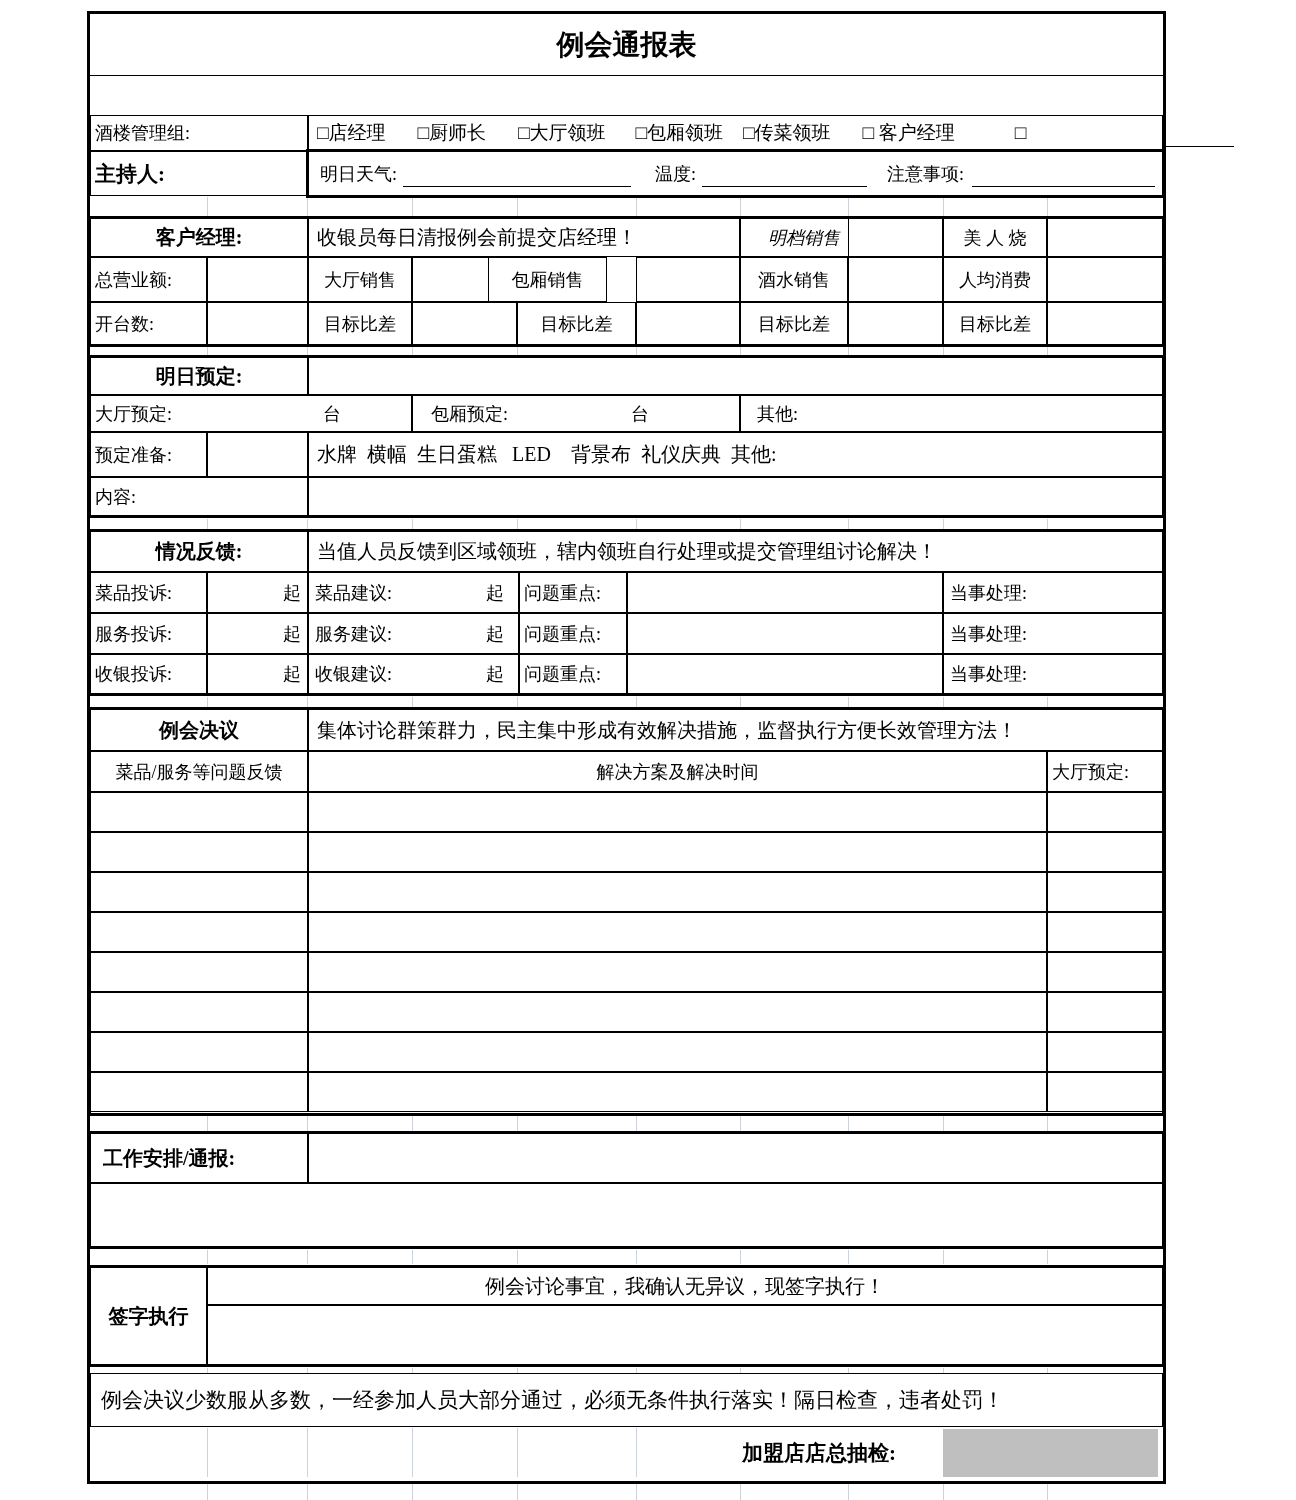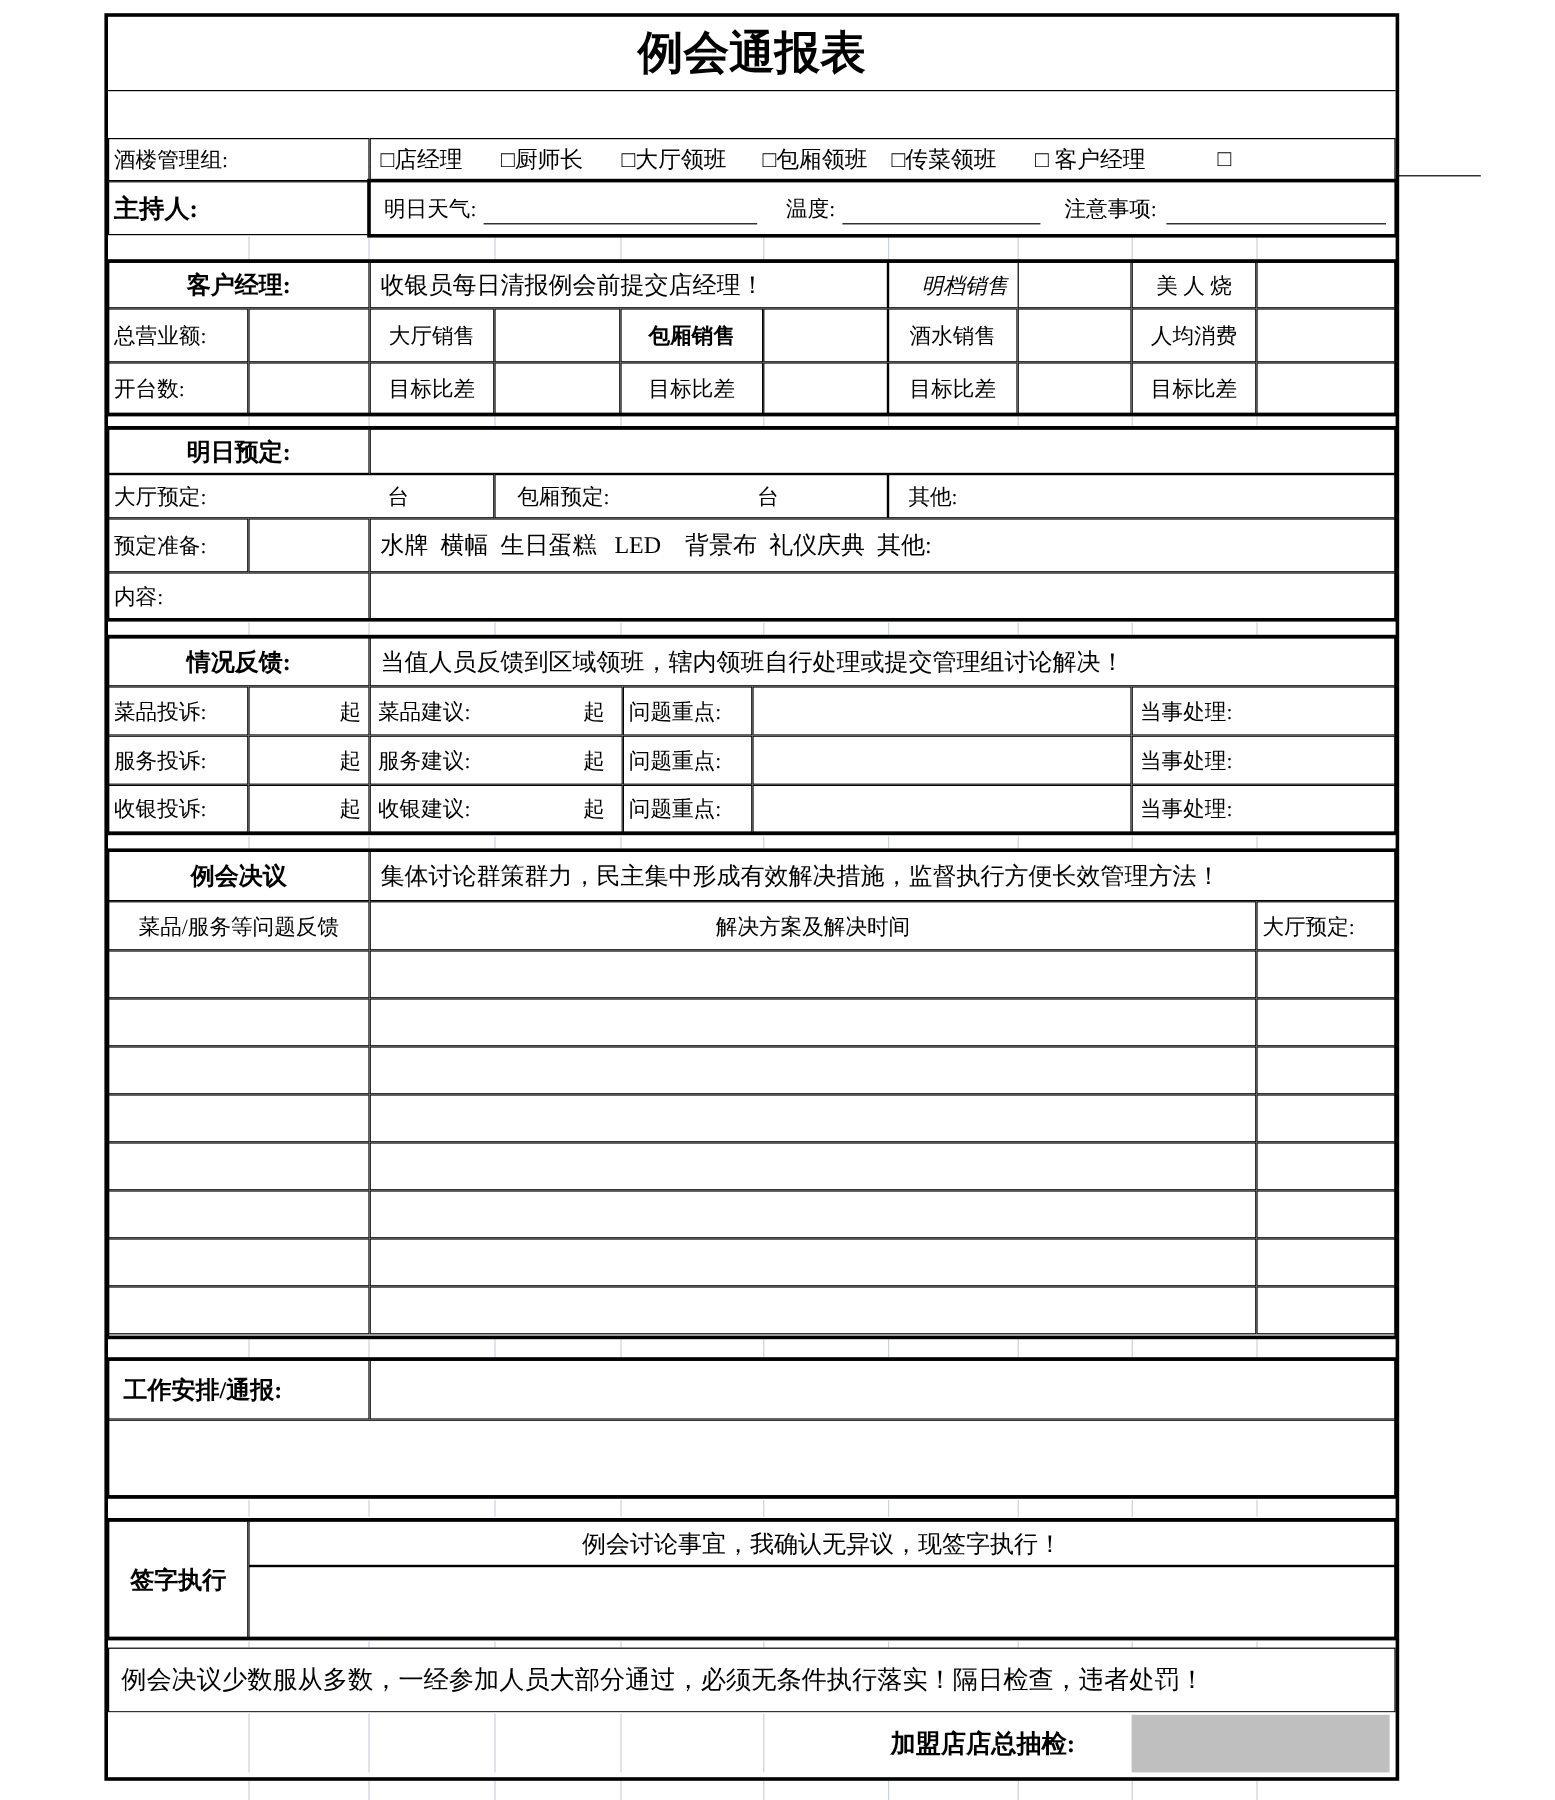--- a/index.html
+++ b/index.html
@@ -13,21 +13,21 @@
     border:1px solid #000;display:flex;align-items:center;
     padding:0 4px;font-size:18px;white-space:pre;z-index:2;
   }
   .nb{border:none;}
   .bb{border:none;border-bottom:1px solid #000;}
   .ctr{justify-content:center;padding:0;}
   .rt{justify-content:flex-end;}
   .b{font-weight:bold;}
   .f20{font-size:20px;}
   .f21{font-size:21px;}
-  .f32{font-size:38px;}
+  .f32{font-size:28px;}
   .box{ 
     position:absolute;box-sizing:border-box;border:3px solid #000;
     background:transparent;pointer-events:none;z-index:5;
   }
   .v{ 
     position:absolute;width:1px;background:#ccd2da;z-index:1;
   }
   .blank{ 
     display:inline-block;height:2px;border-bottom:1px solid #000;
     align-self:flex-end;margin-bottom:9px;
@@ -82,21 +82,21 @@
 <div class="c f20" style="left:308px;top:218px;width:432px;height:39px;padding-left:8px;">收银员每日清报例会前提交店经理！</div>
 <div class="c ctr" style="left:740px;top:218px;width:128px;height:39px;font-style:italic;">明档销售</div>
 <div class="c" style="left:848px;top:218px;width:95px;height:39px;"></div>
 <div class="c ctr" style="left:943px;top:218px;width:104px;height:39px;">美 人 烧</div>
 <div class="c" style="left:1047px;top:218px;width:116px;height:39px;"></div>
 
 <div class="c" style="left:90px;top:257px;width:117px;height:45px;">总营业额:</div>
 <div class="c" style="left:207px;top:257px;width:101px;height:45px;"></div>
 <div class="c ctr" style="left:308px;top:257px;width:104px;height:45px;">大厅销售</div>
 <div class="c" style="left:412px;top:257px;width:105px;height:45px;"></div>
-<div class="c ctr" style="left:517px;top:257px;width:119px;height:45px;font-weight:bold;">包厢销售</div>
+<div class="c ctr" style="left:488px;top:257px;width:119px;height:45px;">包厢销售</div>
 <div class="c" style="left:636px;top:257px;width:104px;height:45px;"></div>
 <div class="c ctr" style="left:740px;top:257px;width:108px;height:45px;">酒水销售</div>
 <div class="c" style="left:848px;top:257px;width:95px;height:45px;"></div>
 <div class="c ctr" style="left:943px;top:257px;width:104px;height:45px;">人均消费</div>
 <div class="c" style="left:1047px;top:257px;width:116px;height:45px;"></div>
 
 <div class="c" style="left:90px;top:302px;width:117px;height:43px;">开台数:</div>
 <div class="c" style="left:207px;top:302px;width:101px;height:43px;"></div>
 <div class="c ctr" style="left:308px;top:302px;width:104px;height:43px;">目标比差</div>
 <div class="c" style="left:412px;top:302px;width:105px;height:43px;"></div>

